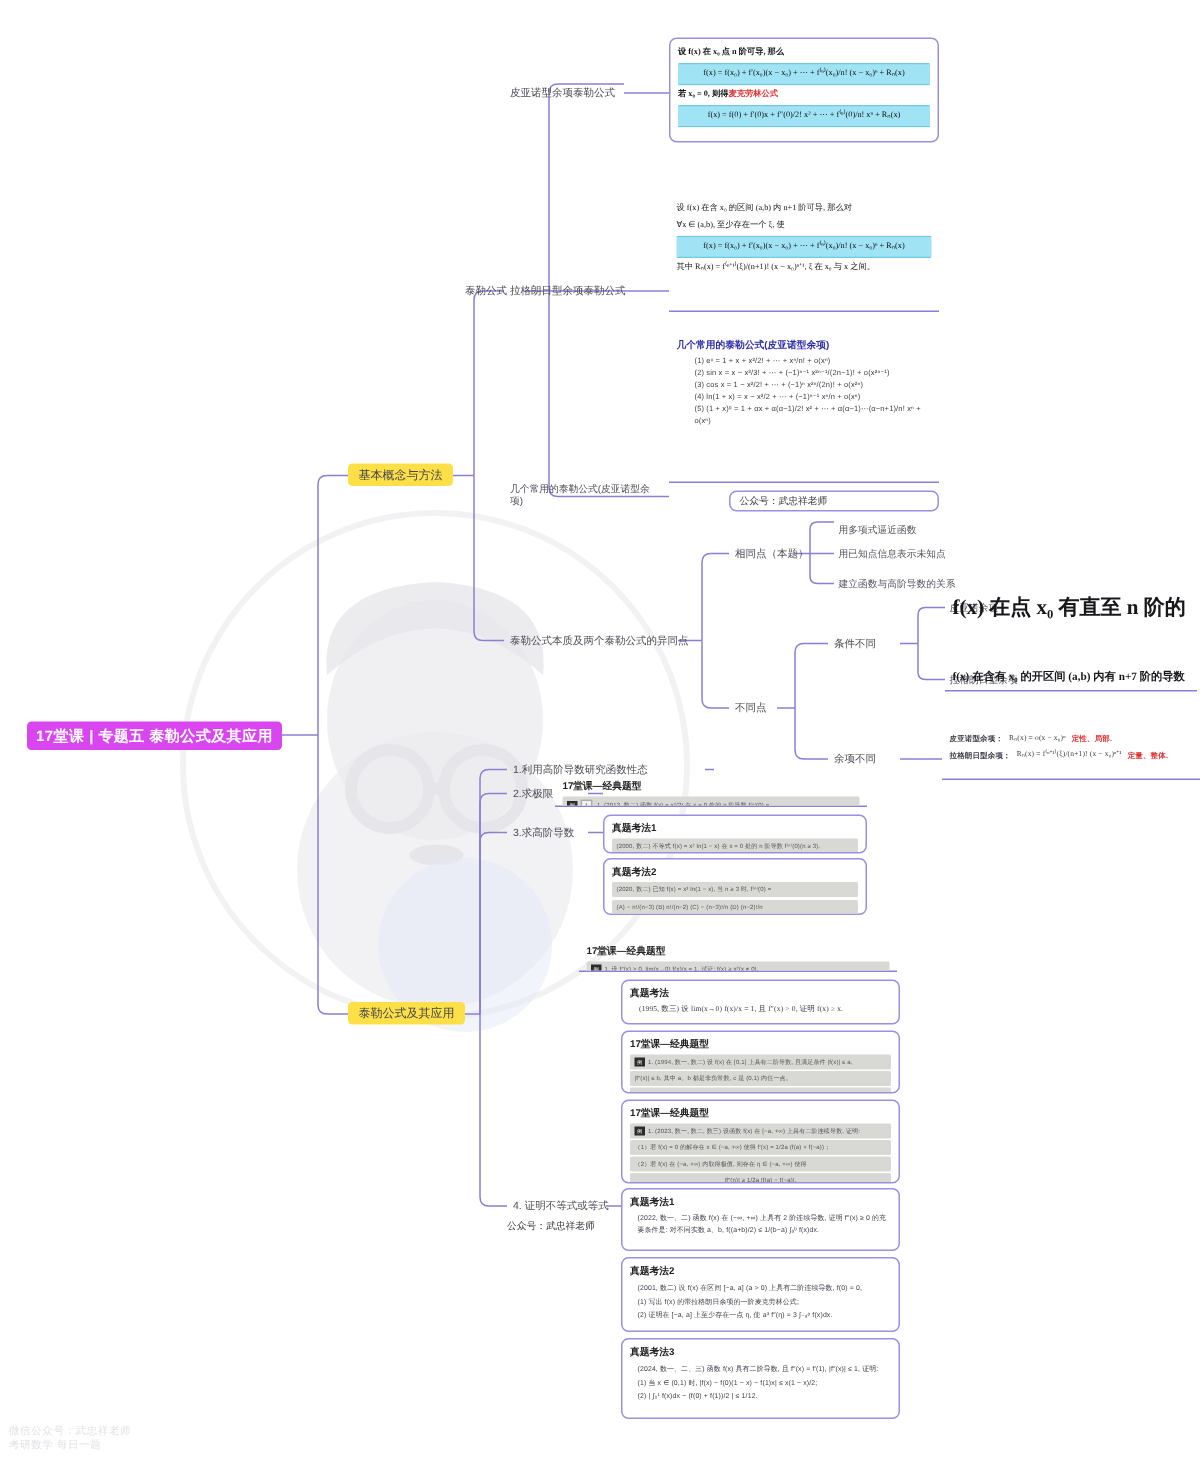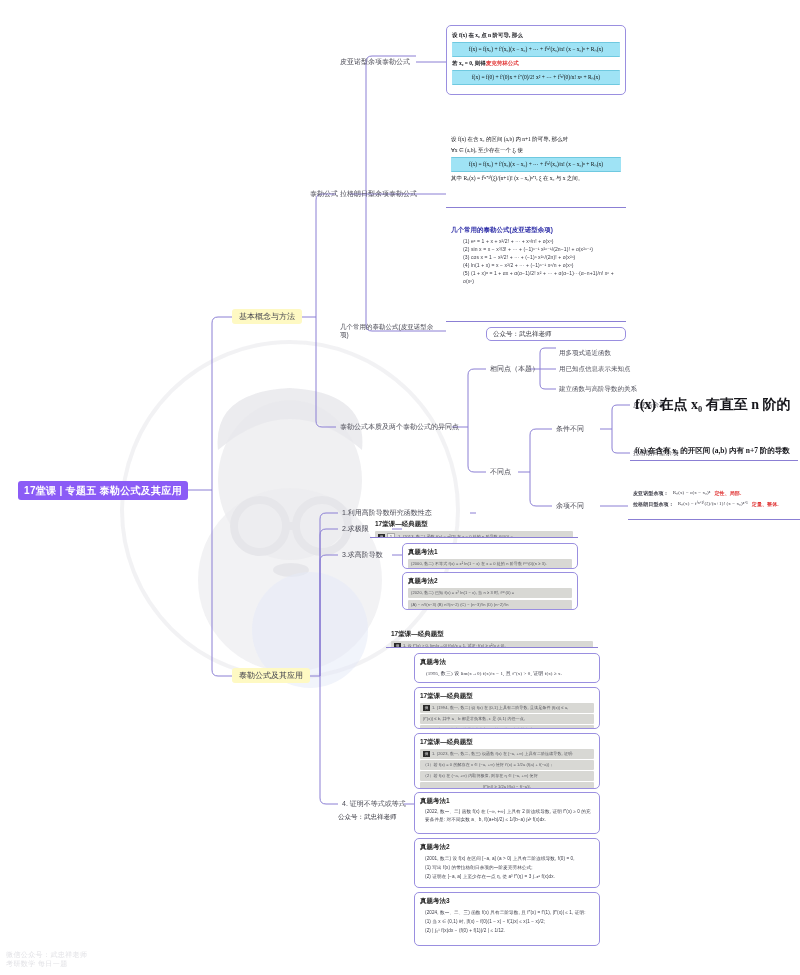--- a/index.html
+++ b/index.html
@@ -20,27 +20,27 @@
 
   
   #links{position:absolute;left:0;top:0;width:800px;height:975px;}
   #links path{fill:none;stroke:#8b7fd4;stroke-width:1;}
 
   
   .node{position:absolute;box-sizing:border-box;white-space:nowrap;}
 
   .root{
     left:18px;top:481px;width:170px;height:19px;
-    background:#8b5cf6;color:#fff;border-radius:3px;
+    background:#d946ef;color:#fff;border-radius:3px;
     font-size:10px;font-weight:bold;letter-spacing:.3px;
     display:flex;align-items:center;justify-content:center;
   }
 
   .lvl1{
-    background:#fef9c3;border-radius:3px;color:#44444e;
+    background:#fde047;border-radius:3px;color:#44444e;
     font-size:8px;padding:3px 7px;
     display:flex;align-items:center;justify-content:center;height:15px;
   }
 
   .lvl2{
     color:#4a4a55;font-size:7px;
     display:flex;align-items:center;height:13px;padding:0 4px;
   }
   .lvl3{
     color:#53535e;font-size:6.5px;

